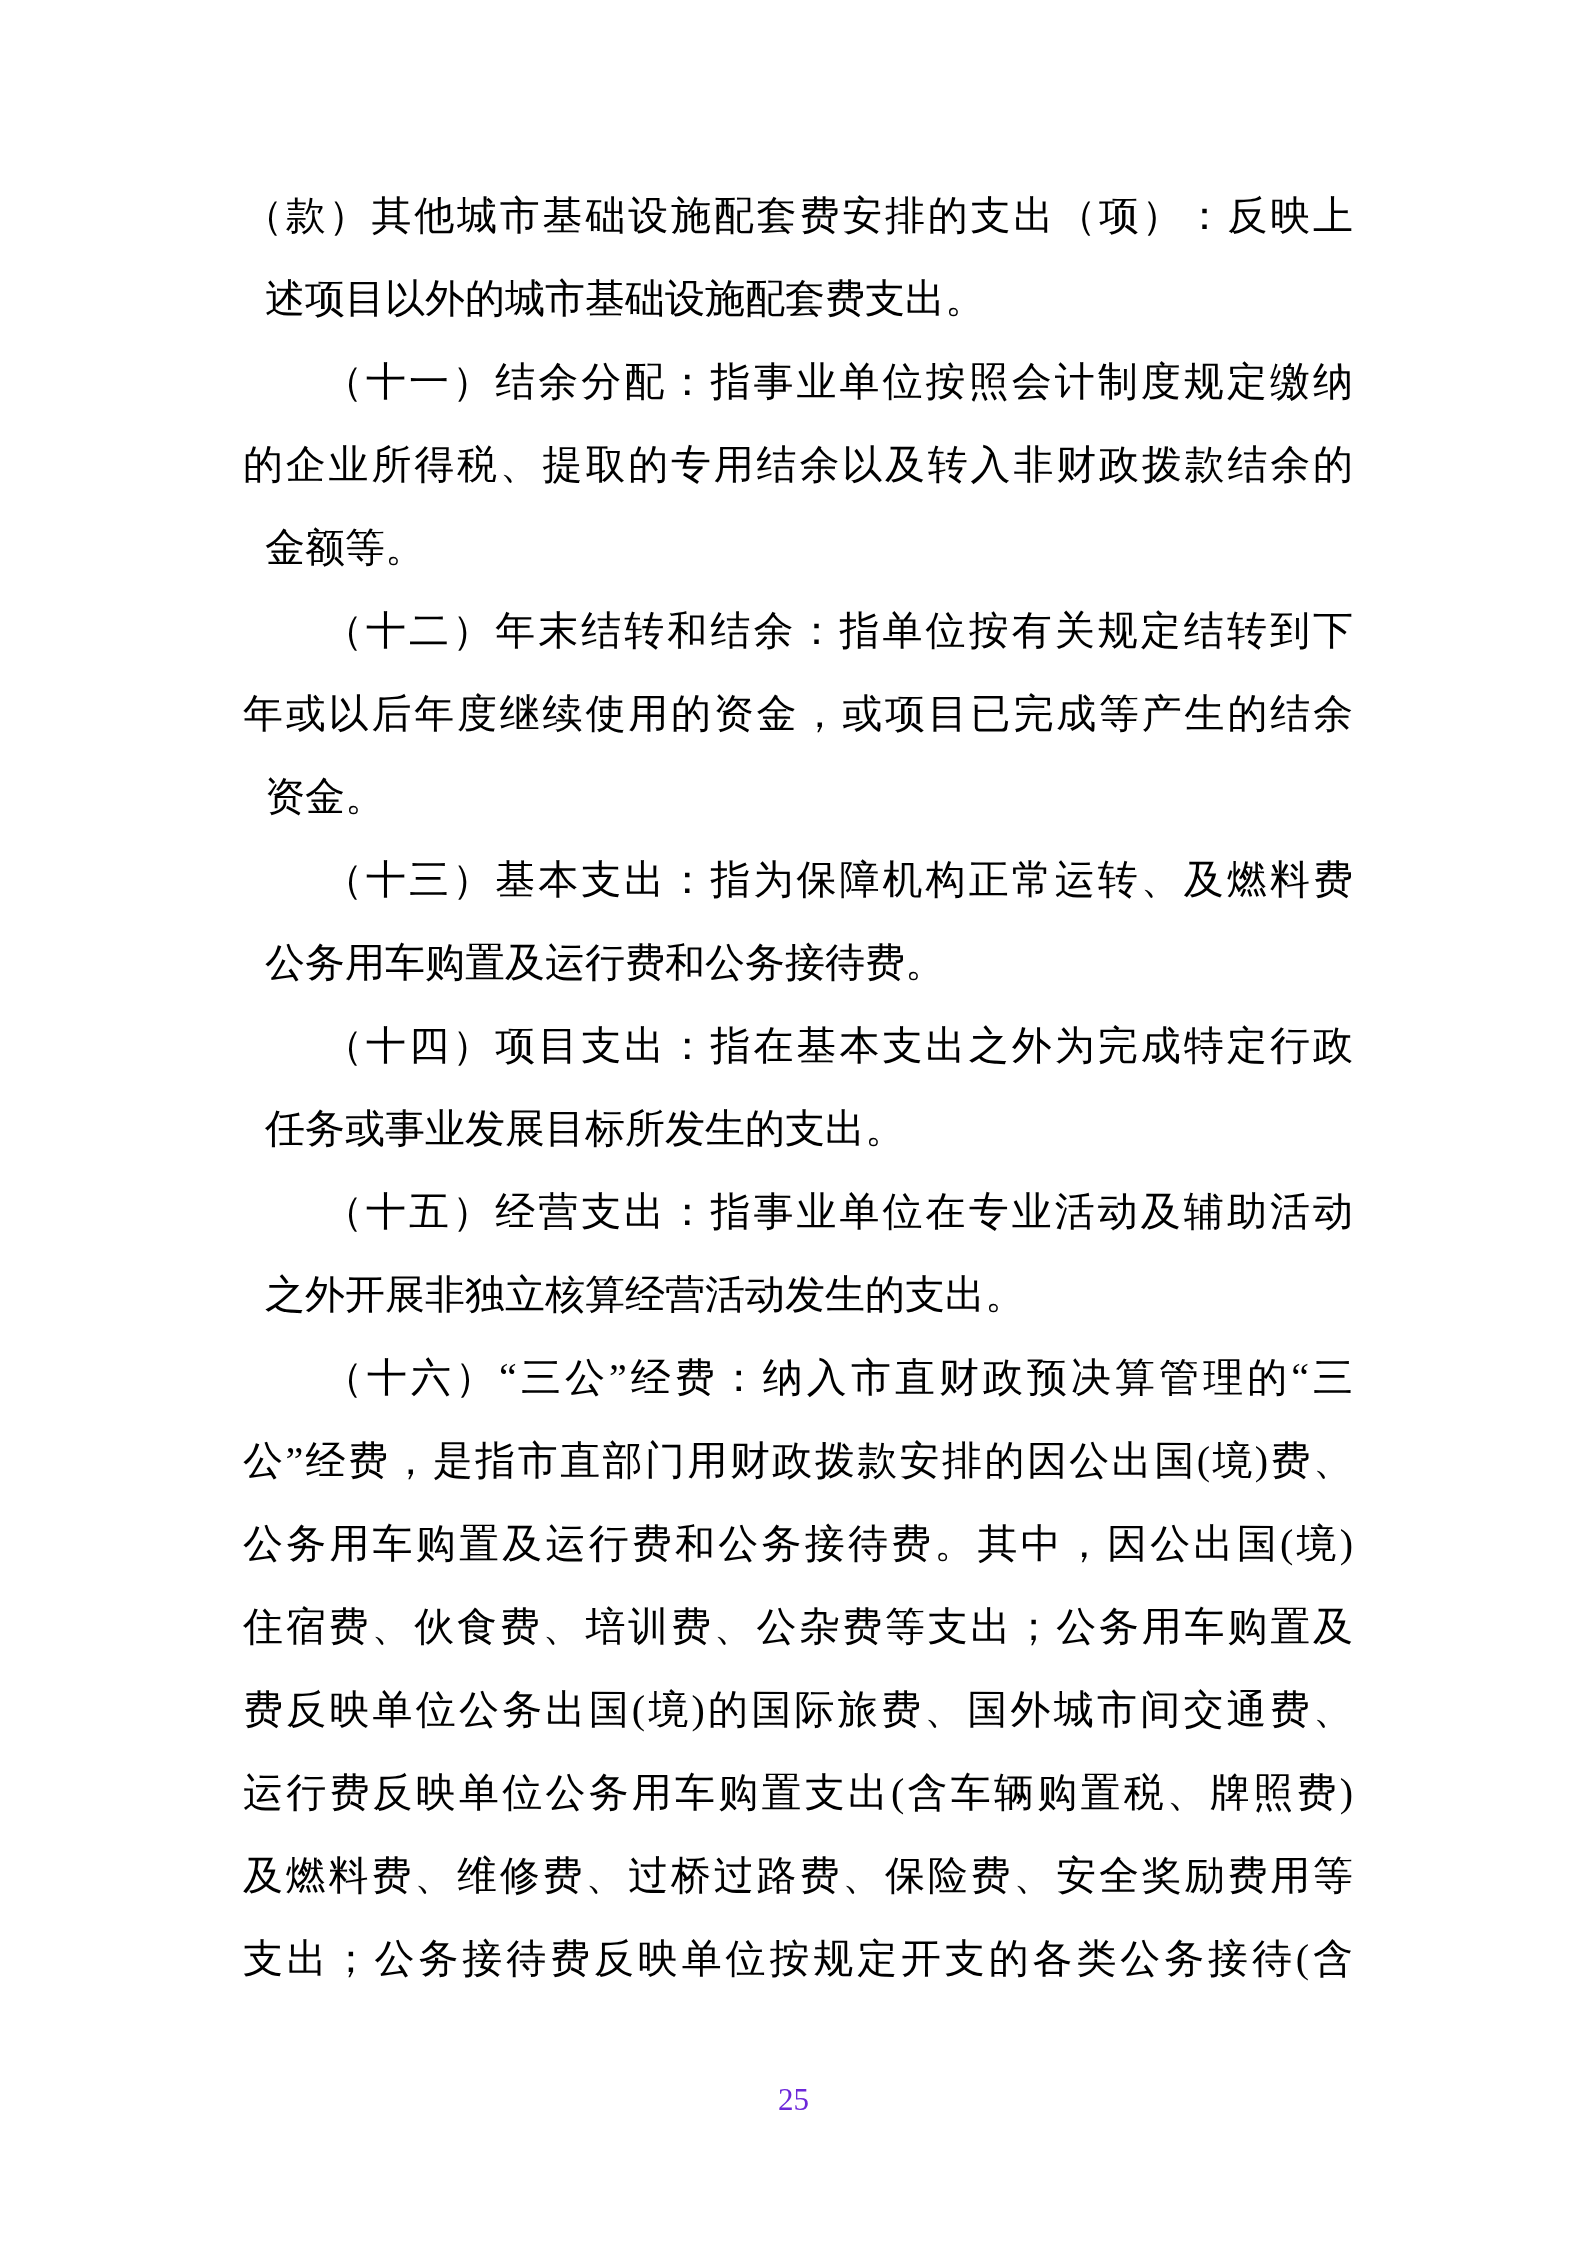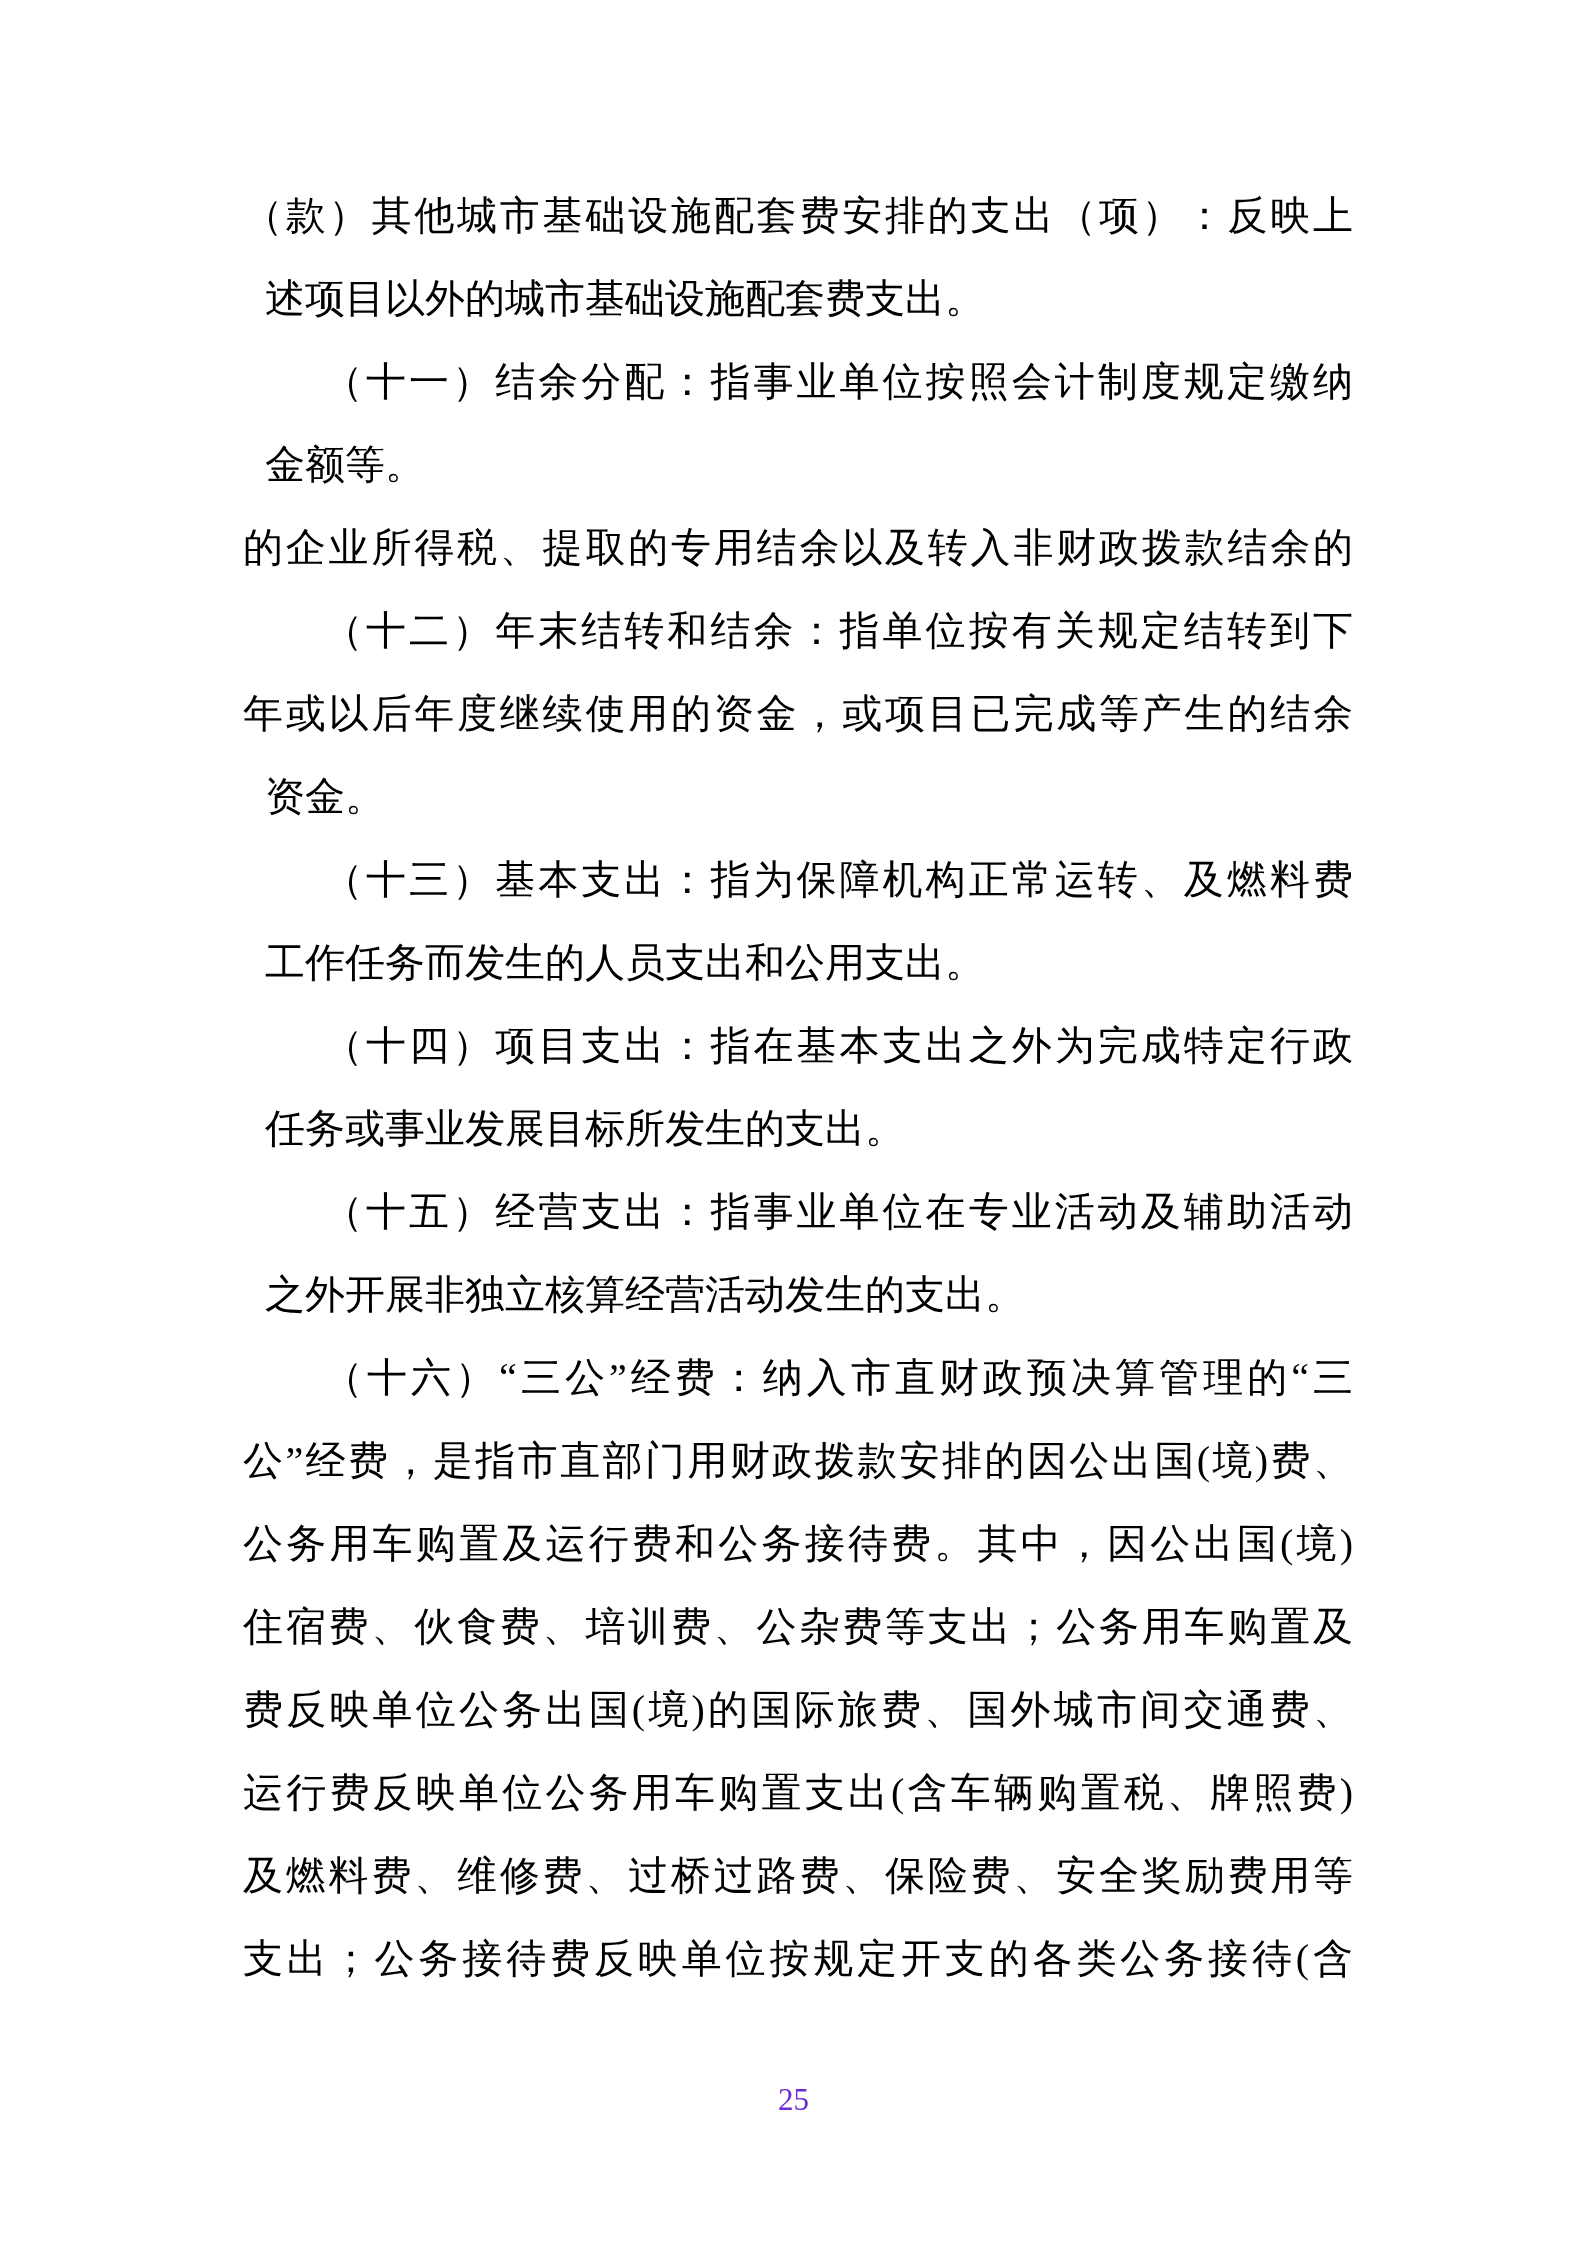--- a/index.html
+++ b/index.html
@@ -51,27 +51,27 @@
   }
 </style>
 </head>
 <body>
 
 <div class="page">
   <div class="textblock">
     <div class="line">（款）其他城市基础设施配套费安排的支出（项）：反映上</div>
     <div class="line para-end">述项目以外的城市基础设施配套费支出。</div>
     <div class="line indent">（十一）结余分配：指事业单位按照会计制度规定缴纳</div>
+    <div class="line">的企业所得税、提取的专用结余以及转入非财政拨款结余的</div>
     <div class="line para-end">金额等。</div>
-    <div class="line">的企业所得税、提取的专用结余以及转入非财政拨款结余的</div>
     <div class="line indent">（十二）年末结转和结余：指单位按有关规定结转到下</div>
     <div class="line">年或以后年度继续使用的资金，或项目已完成等产生的结余</div>
     <div class="line para-end">资金。</div>
     <div class="line indent">（十三）基本支出：指为保障机构正常运转、及燃料费</div>
-    <div class="line para-end">工作任务而发生的人员支出和公用支出。</div>
+    <div class="line para-end">公务用车购置及运行费和公务接待费。</div>
     <div class="line indent">（十四）项目支出：指在基本支出之外为完成特定行政</div>
     <div class="line para-end">任务或事业发展目标所发生的支出。</div>
     <div class="line indent">（十五）经营支出：指事业单位在专业活动及辅助活动</div>
     <div class="line para-end">之外开展非独立核算经营活动发生的支出。</div>
     <div class="line indent">（十六）“三公”经费：纳入市直财政预决算管理的“三</div>
     <div class="line">公”经费，是指市直部门用财政拨款安排的因公出国(境)费、</div>
     <div class="line">公务用车购置及运行费和公务接待费。其中，因公出国(境)</div>
     <div class="line">住宿费、伙食费、培训费、公杂费等支出；公务用车购置及</div>
     <div class="line">费反映单位公务出国(境)的国际旅费、国外城市间交通费、</div>
     <div class="line">运行费反映单位公务用车购置支出(含车辆购置税、牌照费)</div>

